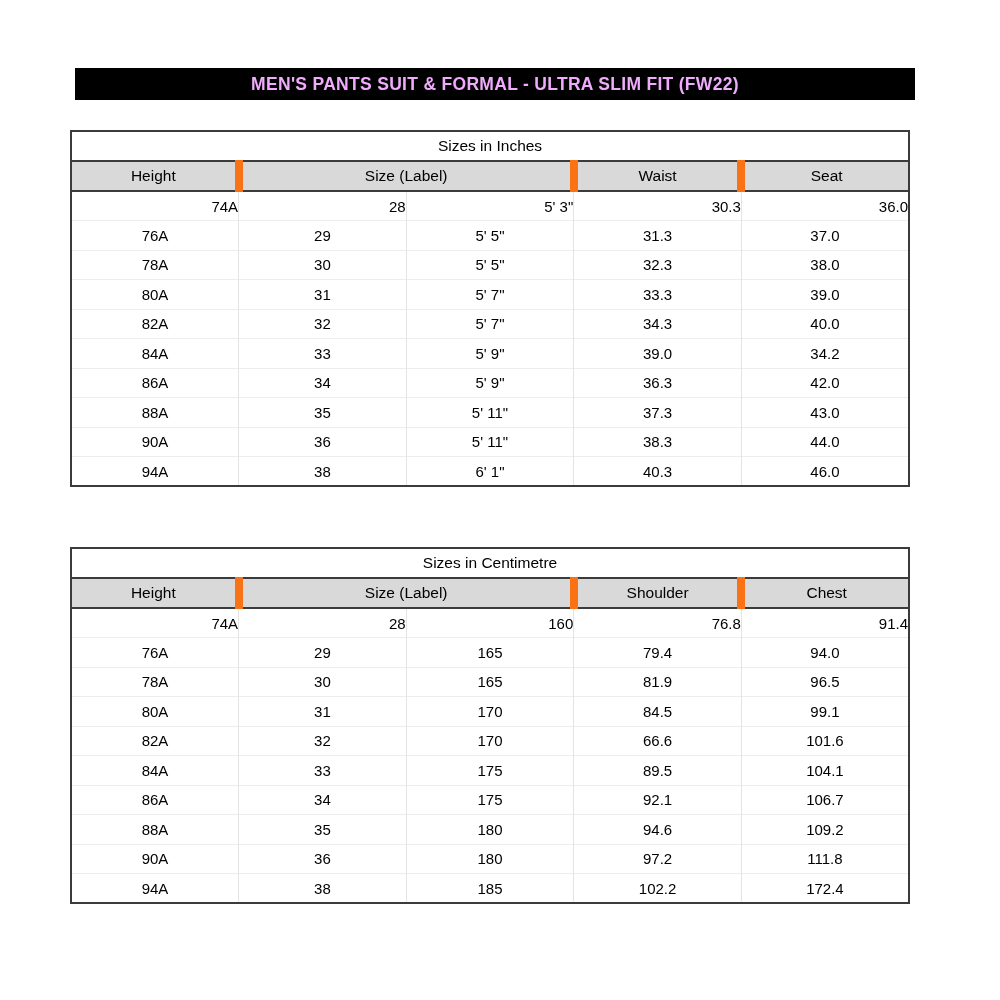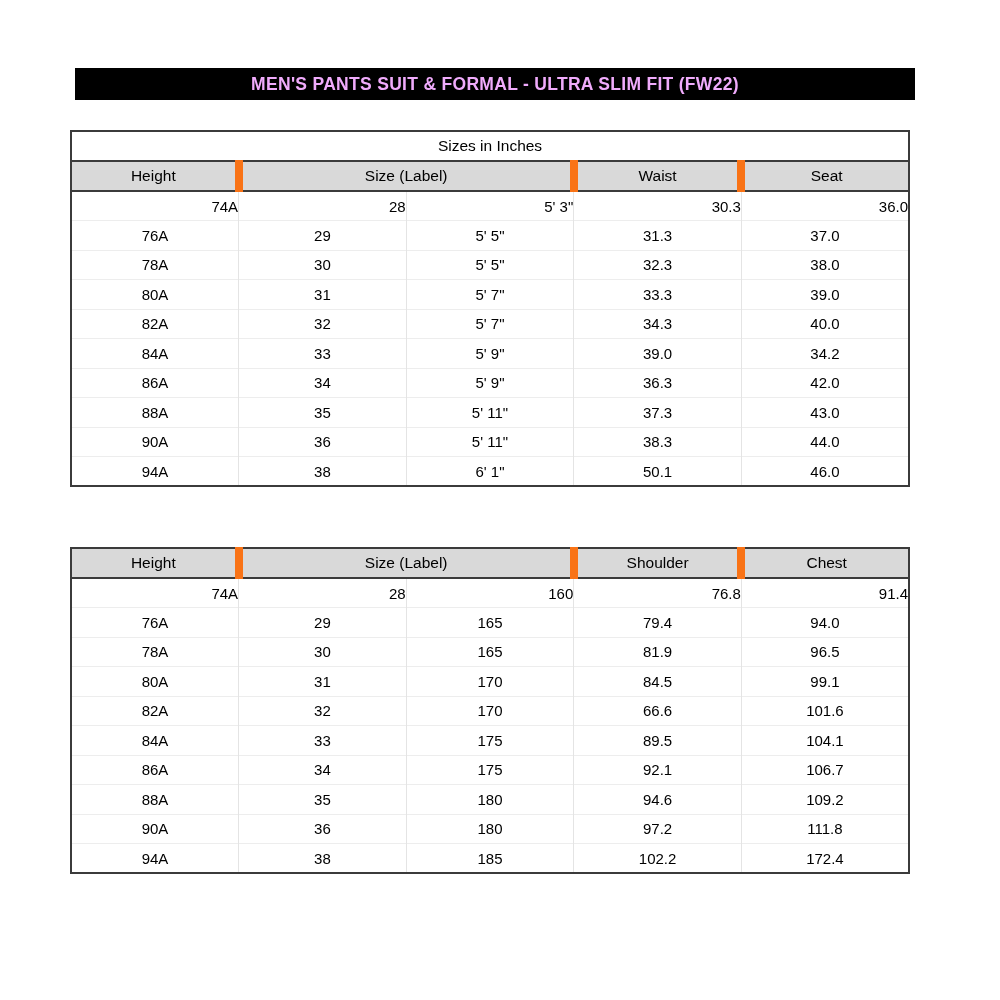--- a/index.html
+++ b/index.html
@@ -157,37 +157,40 @@
           <td>90A</td>
           <td>36</td>
           <td>5' 11"</td>
           <td>38.3</td>
           <td>44.0</td>
         </tr>
         <tr>
           <td>94A</td>
           <td>38</td>
           <td>6' 1"</td>
-          <td>50.1</td>
+          <td>40.3</td>
           <td>46.0</td>
         </tr>
       </tbody>
   </table>
 </div>
 
 <div class="table-wrap t2">
   <table class="size-table">
     <colgroup>
         <col>
         <col>
         <col>
         <col>
         <col>
       </colgroup>
     <thead>
+      <tr class="title-row">
+        <th colspan="5">Sizes in Centimetre</th>
+      </tr>
       <tr class="header-row">
         <th>Height</th>
         <th colspan="2">Size (Label)</th>
         <th>Shoulder</th>
         <th>Chest</th>
       </tr>
     </thead>
     <tbody>
         <tr>
           <td>74A</td>

